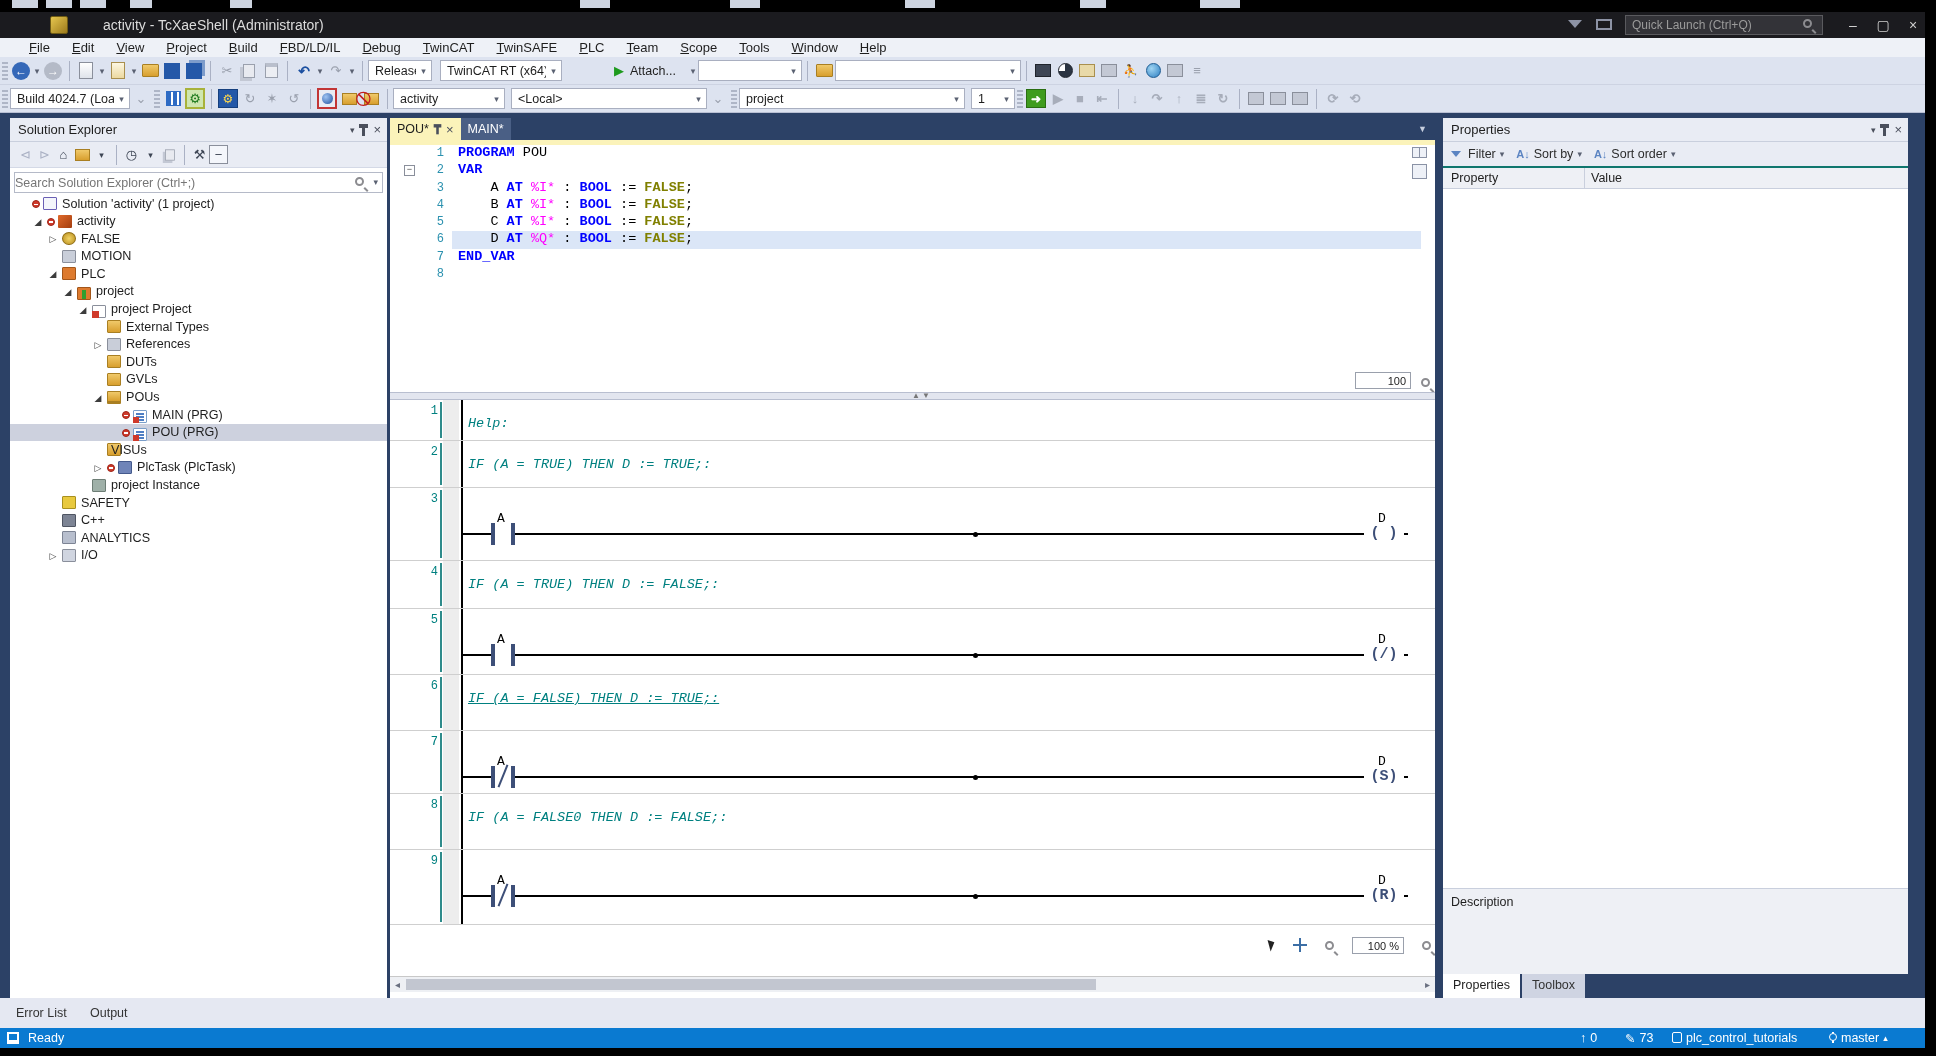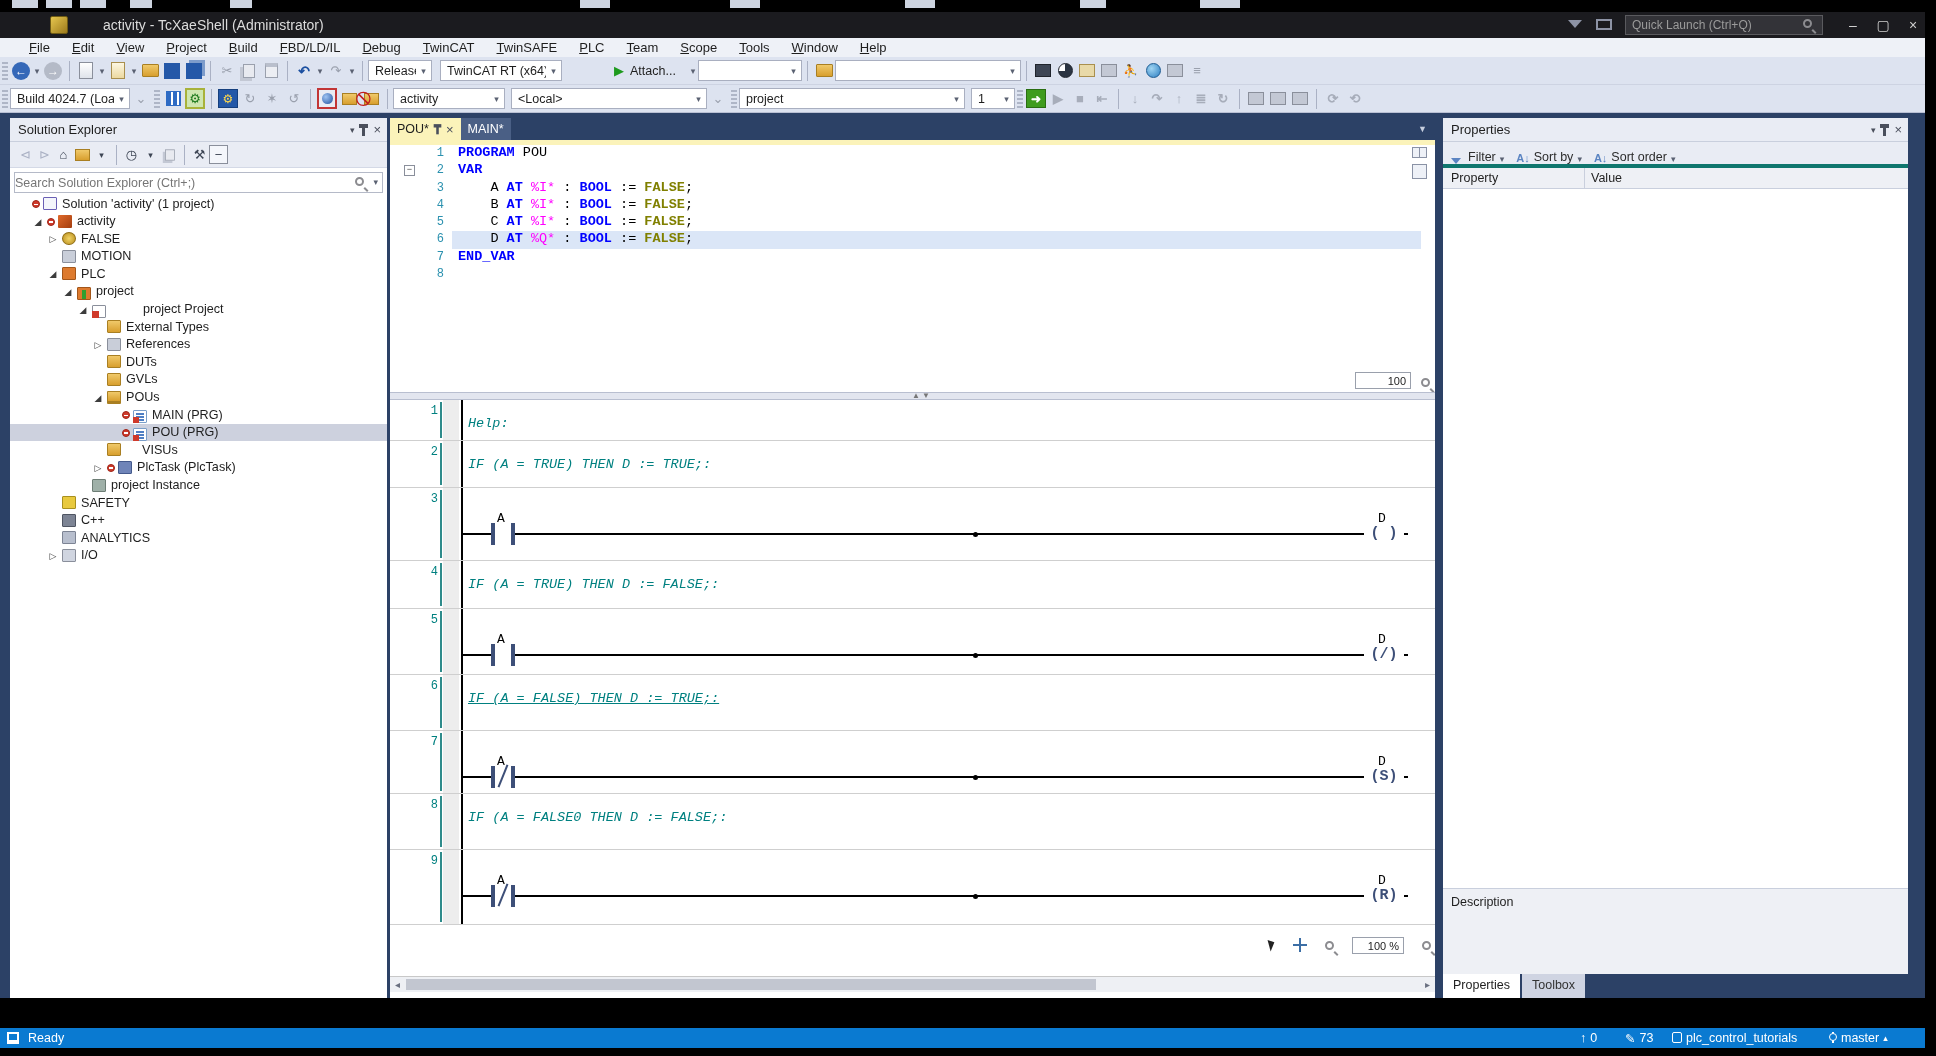--- a/index.html
+++ b/index.html
@@ -191,22 +191,22 @@
   .move-icon::before { content:""; position:absolute; left:6px; top:0; width:2px; height:14px; background:#3b6ea5; }
   .move-icon::after { content:""; position:absolute; left:0; top:6px; width:14px; height:2px; background:#3b6ea5; }
   #ladder-zoom { width:52px; height:17px; border:1px solid #9aa0ac; background:#fff; font-size:11px;
                  text-align:right; padding:2px 4px 0 0; }
   #hscroll { position:absolute; left:0; top:858px; width:100%; height:16px; background:#eef0f4; border-top:1px solid #c8c8c8; }
   .sarrow { position:absolute; top:0; width:15px; height:15px; color:#6a7080; font-size:10px; text-align:center; line-height:15px; }
   #hthumb { position:absolute; left:16px; top:2px; width:690px; height:11px; background:#c2c6d0; }
 
   
   #props { left:1443px; top:118px; width:465px; height:880px; }
-  #props-toolbar { height:26px; background:#e9ecf4; border-bottom:4px solid #0f766e; display:flex;
-                   align-items:flex-end; padding-left:8px; font-size:12.5px; color:#2c2c2c; gap:4px; }
+  #props-toolbar { height:26px; background:#e9ecf4; border-bottom:2px solid #0f766e; display:flex;
+                   align-items:center; padding-left:8px; font-size:12.5px; color:#2c2c2c; gap:4px; }
   .pfunnel { width:0; height:0; border-left:5px solid transparent; border-right:5px solid transparent;
              border-top:6px solid #5b84c2; margin-right:3px; }
   .sortglyph { color:#5b84c2; font-size:11px; font-weight:bold; margin-left:8px; }
   #props-grid-header { height:21px; background:#eef0f5; border-bottom:1px solid #c9cfdd; display:flex; font-size:12.5px; }
   #props-grid-header .col1 { width:142px; padding:3px 0 0 8px; border-right:1px solid #c9cfdd; }
   #props-grid-header .col2 { flex:1; padding:3px 0 0 6px; }
   #props-desc { position:absolute; left:0; bottom:24px; width:100%; height:86px; background:#eef0f5;
                 border-top:1px solid #c9cfdd; padding:6px 0 0 8px; font-size:12.5px; }
   #props-tabs { position:absolute; left:0; bottom:0; width:100%; height:24px; background:#2c4166; display:flex; }
   .ptab { height:100%; padding:4px 10px 0 10px; font-size:12.5px; }
@@ -544,21 +544,21 @@
           <span class="tlabel" style="left: 71px;">PLC</span>
         </div>
         <div class="trow">
           <span class="tarrow" style="left: 53px;">◢</span>
           <span class="ticn tic-plc-project" style="left: 67px;"></span>
           <span class="tlabel" style="left: 86px;">project</span>
         </div>
         <div class="trow">
           <span class="tarrow" style="left: 68px;">◢</span>
           <span class="ticn tic-plc-project-file" style="left: 82px;"></span>
-          <span class="tlabel" style="left: 101px; margin-left: 32px;">project Project</span>
+          <span class="tlabel" style="left: 101px;">project Project</span>
         </div>
         <div class="trow">
           <span class="ticn tic-folder" style="left: 97px;"></span>
           <span class="tlabel" style="left: 116px;">External Types</span>
         </div>
         <div class="trow">
           <span class="tarrow" style="left: 83px;">▷</span>
           <span class="ticn tic-references" style="left: 97px;"></span>
           <span class="tlabel" style="left: 116px;">References</span>
         </div>
@@ -580,21 +580,21 @@
           <span class="ticn tic-prg" style="left: 123px;"></span>
           <span class="tlabel" style="left: 142px;">MAIN (PRG)</span>
         </div>
         <div class="trow sel">
           <span class="tdot" style="left: 112px;"></span>
           <span class="ticn tic-prg" style="left: 123px;"></span>
           <span class="tlabel" style="left: 142px;">POU (PRG)</span>
         </div>
         <div class="trow">
           <span class="ticn tic-folder" style="left: 97px;"></span>
-          <span class="tlabel" style="left: 132px;">VISUs</span>
+          <span class="tlabel" style="left: 101px;">VISUs</span>
         </div>
         <div class="trow">
           <span class="tarrow" style="left: 83px;">▷</span>
           <span class="tdot" style="left: 97px;"></span>
           <span class="ticn tic-task" style="left: 108px;"></span>
           <span class="tlabel" style="left: 127px;">PlcTask (PlcTask)</span>
         </div>
         <div class="trow">
           <span class="ticn tic-instance" style="left: 82px;"></span>
           <span class="tlabel" style="left: 101px;">project Instance</span>
@@ -770,20 +770,24 @@
     </div>
     <div id="props-desc">
       <span>Description</span>
     </div>
     <div id="props-tabs">
         <div class="ptab active">Properties</div>
         <div class="ptab inactive">Toolbox</div>
       </div>
   </div>
 
+  <div id="bottomstrip">
+    <span class="bstab" style="left:16px">Error List</span>
+    <span class="bstab" style="left:90px">Output</span>
+  </div>
 
   <div id="statusbar">
     <div id="sb-icon"></div>
     <div class="sb-item" style="left:28px">Ready</div>
     <div class="sb-item" style="left:1580px">
       <span>↑</span>
       <span>0</span>
     </div>
     <div class="sb-item" style="left:1625px">
       <span>✎</span>

